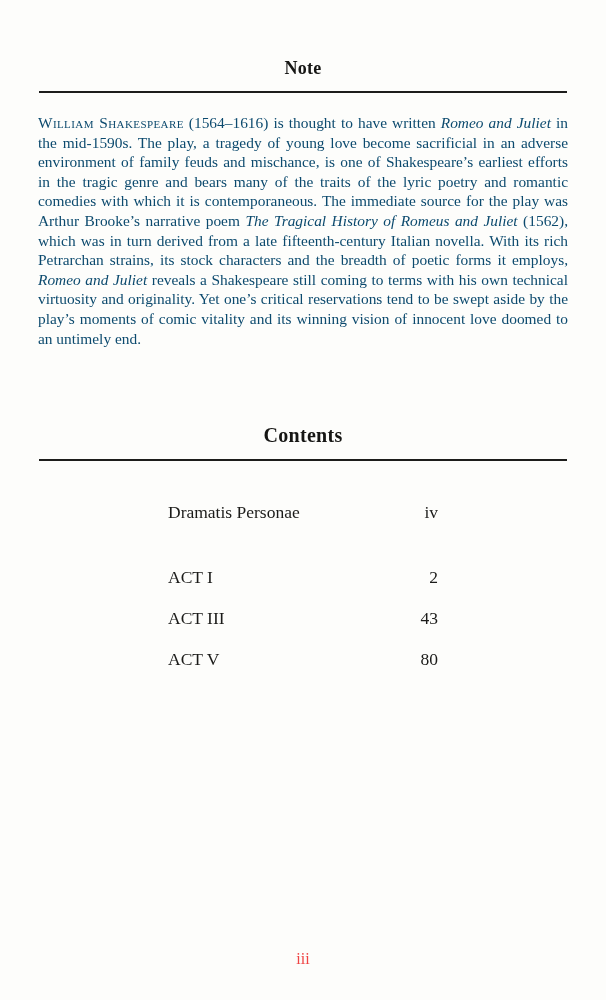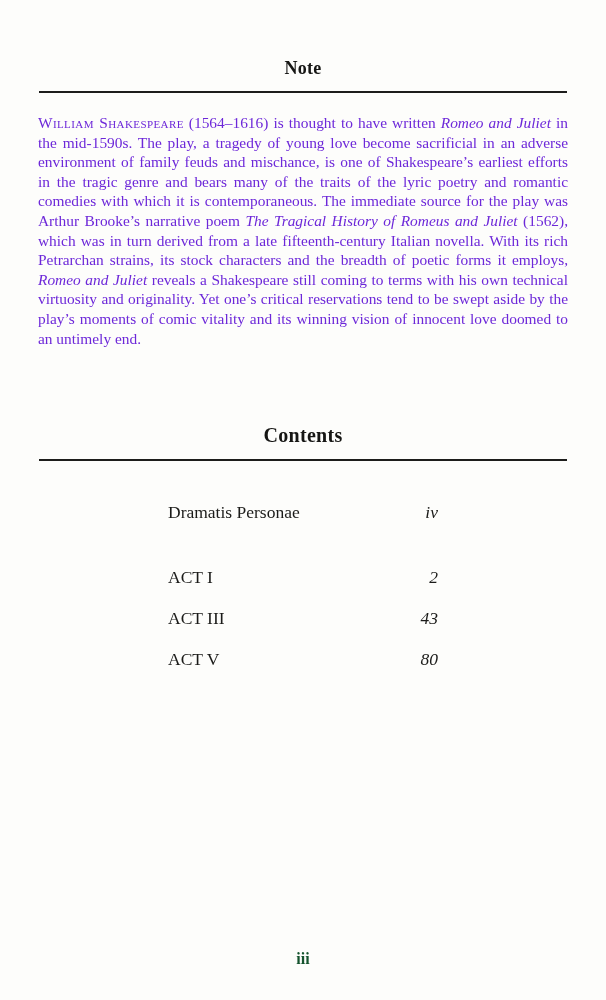--- a/index.html
+++ b/index.html
@@ -40,21 +40,21 @@
   .rule {
     height: 2px;
     background: #1d1d1b;
     margin: 12px 39px 0 39px;
   }
   .body-text {
     margin: 20px 38px 0 38px;
     font-size: 15.4px;
     line-height: 19.6px;
     text-align: justify;
-    color: #6d28d9;
+    color: #0c4a6e;
   }
   .smallcaps {
     font-variant: small-caps;
     letter-spacing: 0.4px;
   }
   .italic {
     font-style: italic;
   }
   .toc {
     width: 270px;
@@ -70,31 +70,29 @@
     line-height: 23px;
   }
   .toc-row.first {
     margin-bottom: 42px;
   }
   .toc-label {
     text-align: left;
   }
   .toc-page {
     text-align: right;
-    font-style: italic;
   }
   .folio {
     position: absolute;
     bottom: 32px;
     left: 0;
     width: 100%;
     text-align: center;
     font-size: 16px;
-    color: #14532d;
-    font-weight: bold;
+    color: #ef4444;
   }
 </style>
 </head>
 <body>
 
 <div class="scan">
   <main class="page">
 
     <section>
       <h1 class="heading note-heading">Note</h1>

